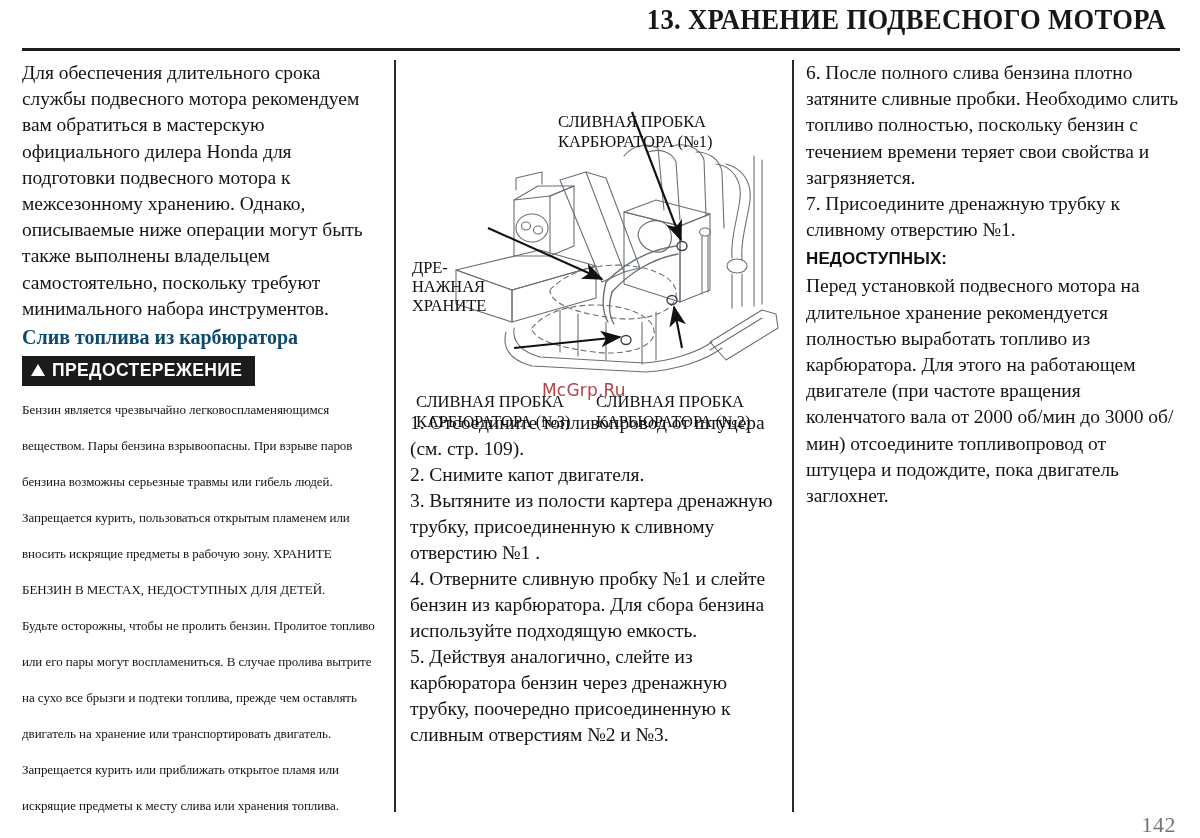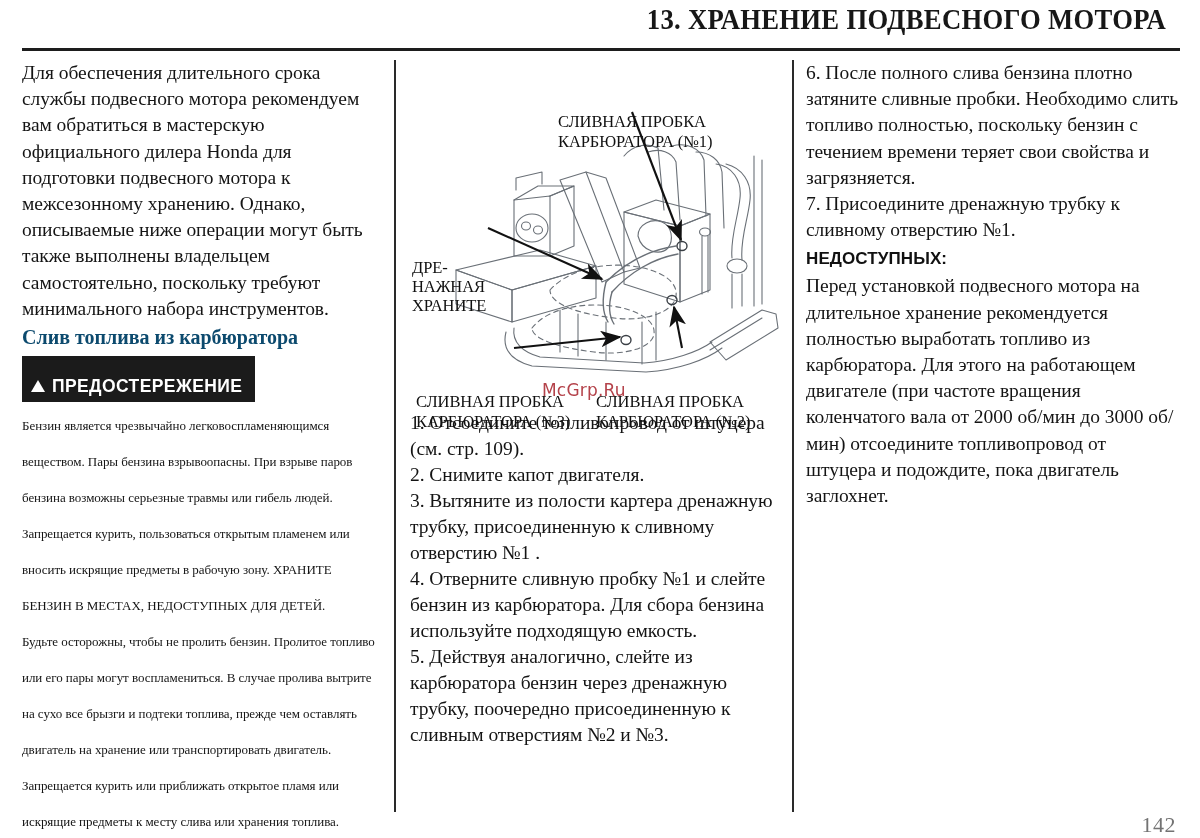--- a/index.html
+++ b/index.html
@@ -92,21 +92,21 @@
     color: #0c4a6e;
   }
 
   
   .warn-badge {
     display: inline-flex;
     align-items: center;
     gap: 7px;
     background: #1b1b1b;
     color: #ffffff;
-    padding: 20px 13px 5px 9px;
+    padding: 4px 13px 5px 9px;
     margin: 3px 0 6px 0;
     font-family: "Liberation Sans", "DejaVu Sans", sans-serif;
     font-weight: bold;
     font-size: 17.5px;
     letter-spacing: 0.4px;
   }
   .warn-tri {
     display: inline-block;
     width: 0; height: 0;
     border-left: 7px solid transparent;

